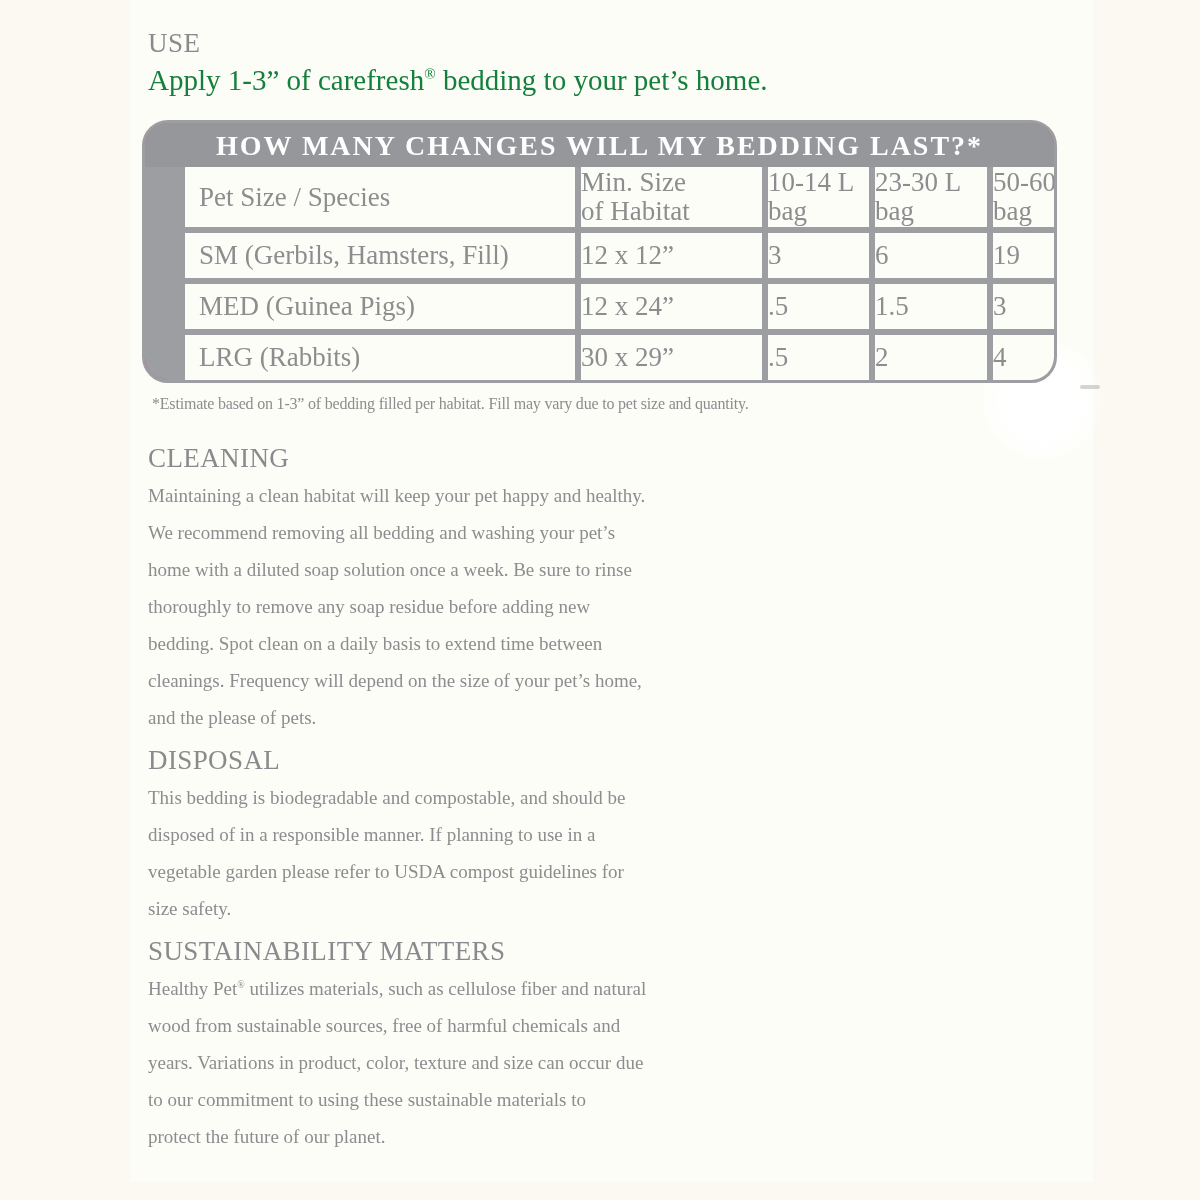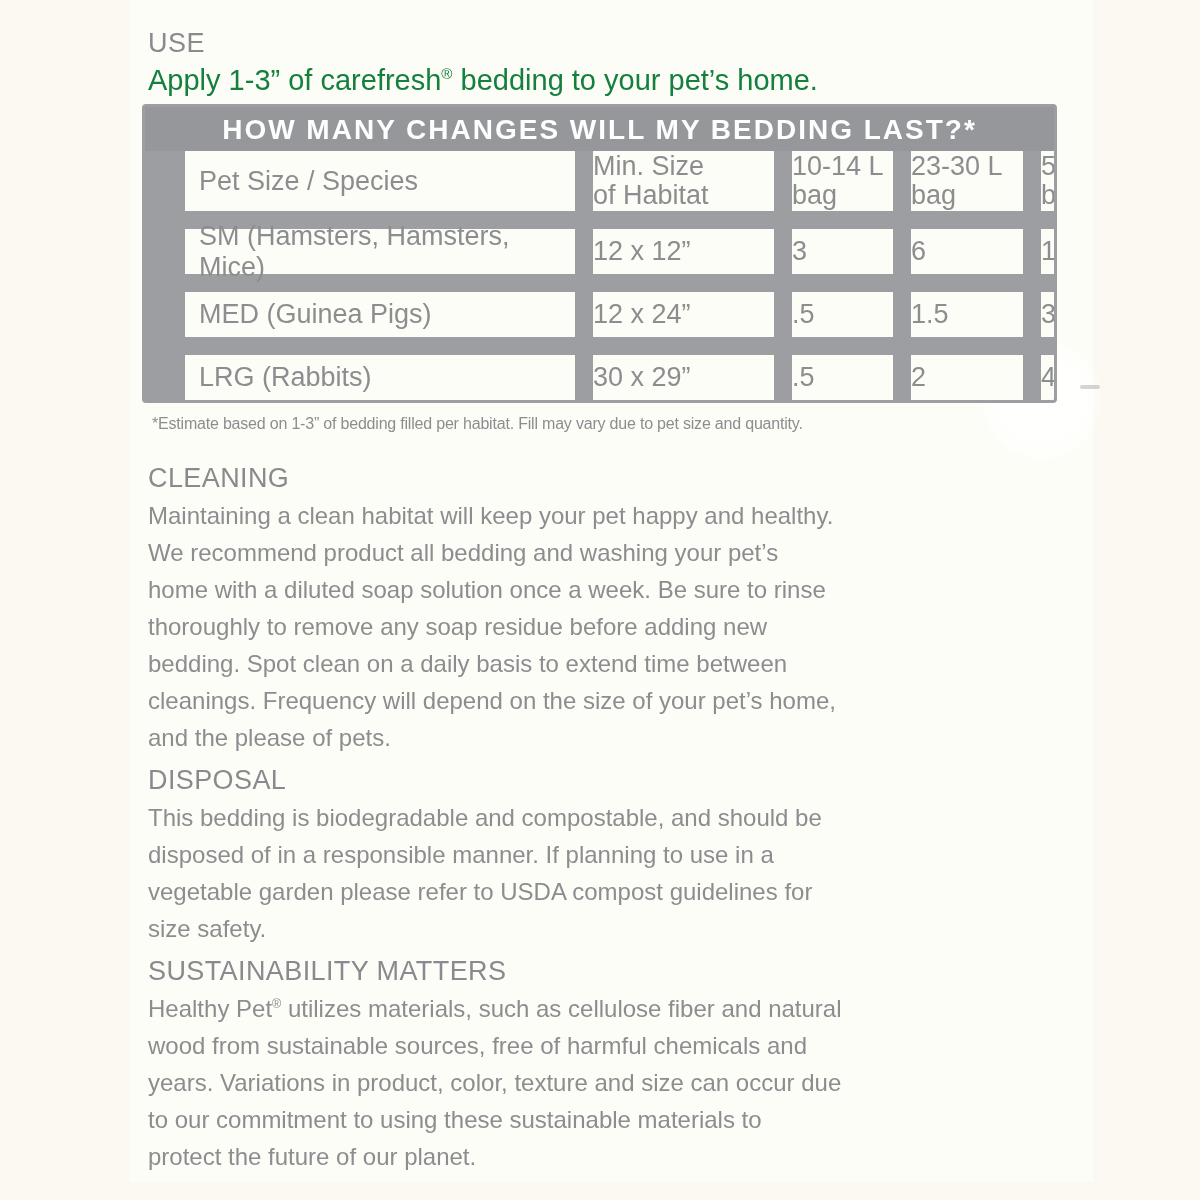--- a/index.html
+++ b/index.html
@@ -21,52 +21,52 @@
     width:120px;height:120px;border-radius:50%;
     background:radial-gradient(circle,#ffffff 0%,#ffffff 50%,rgba(255,255,255,0) 75%);
     opacity:.9;
   }
   .glare-dash{
     position:absolute;left:950px;top:385px;
     width:20px;height:4px;border-radius:2px;
     background:#c9c9c6;opacity:.8;
   }
   .content{
-    position:absolute;left:18px;top:0;width:930px;
+    position:absolute;left:18px;top:0;width:930px;font-family:Liberation Serif, serif;
   }
   .use-heading{
     margin-top:26px;
     font-size:27px;line-height:34px;
     letter-spacing:.5px;color:#888a8d;
   }
   .use-subtitle{
     font-size:29px;line-height:40px;color:#15803d;
     white-space:nowrap;
   }
   sup.reg{font-size:.52em;vertical-align:super;line-height:0;}
   
   .bedding-table{
-    margin-left:-6px;margin-top:4px;
+    margin-left:-6px;margin-top:20px;
     width:909px;
     border:3px solid #9c9ea1;
-    border-radius:4px;
+    border-radius:26px;
     overflow:hidden;
     background:#ec4899;
   }
   .table-banner{
     height:44px;line-height:45px;
     background:#95979a;color:#fefefe;
     text-align:center;
     font-size:28px;font-weight:bold;
     letter-spacing:2px;
   }
   .tgrid{
     display:grid;
     grid-template-columns:390px 181px 101px 112px 113px;
-    gap:18px;
+    gap:6px;
     background:#9c9ea1;
     padding-left:40px;
   }
   .tgrid > div{
     background:#fdfdf8;
     display:flex;flex-direction:column;
     justify-content:center;align-items:flex-start;
     text-align:center;
     font-size:27px;color:#8b8d8f;
   }
@@ -82,21 +82,21 @@
     white-space:nowrap;
   }
   
   .section{margin-top:5px;}
   .section:first-of-type{margin-top:20px;}
   .section-heading{
     font-size:27px;line-height:38px;
     letter-spacing:.4px;color:#888a8d;
   }
   .section-line{
-    font-size:24px;line-height:37px;
+    font-size:19px;line-height:37px;
     white-space:nowrap;
   }
 </style>
 </head>
 <body>
 
 <div class="panel">
   <div class="glare"></div>
   <div class="glare-dash"></div>
 
@@ -120,21 +120,21 @@
             <div>bag</div>
           </div>
           <div class="th c3">
             <div>23-30 L</div>
             <div>bag</div>
           </div>
           <div class="th c4">
             <div>50-60 L</div>
             <div>bag</div>
           </div>
-          <div class="td c0">SM (Hamsters, Hamsters, Mice)</div>
+          <div class="td c0">SM (Gerbils, Hamsters, Fill)</div>
           <div class="td c1">12 x 12”</div>
           <div class="td c2">3</div>
           <div class="td c3">6</div>
           <div class="td c4">19</div>
           <div class="td c0">MED (Guinea Pigs)</div>
           <div class="td c1">12 x 24”</div>
           <div class="td c2">.5</div>
           <div class="td c3">1.5</div>
           <div class="td c4">3</div>
           <div class="td c0">LRG (Rabbits)</div>
@@ -144,21 +144,21 @@
           <div class="td c4">4</div>
         </div>
     </div>
 
     <div class="table-footnote">*Estimate based on 1-3” of bedding filled per habitat. Fill may vary due to pet size and quantity.</div>
 
     <div id="sections">
         <div class="section">
           <div class="section-heading">CLEANING</div>
           <div class="section-line">Maintaining a clean habitat will keep your pet happy and healthy.</div>
-          <div class="section-line">We recommend product all bedding and washing your pet’s</div>
+          <div class="section-line">We recommend removing all bedding and washing your pet’s</div>
           <div class="section-line">home with a diluted soap solution once a week. Be sure to rinse</div>
           <div class="section-line">thoroughly to remove any soap residue before adding new</div>
           <div class="section-line">bedding. Spot clean on a daily basis to extend time between</div>
           <div class="section-line">cleanings. Frequency will depend on the size of your pet’s home,</div>
           <div class="section-line">and the please of pets.</div>
         </div>
         <div class="section">
           <div class="section-heading">DISPOSAL</div>
           <div class="section-line">This bedding is biodegradable and compostable, and should be</div>
           <div class="section-line">disposed of in a responsible manner. If planning to use in a</div>

